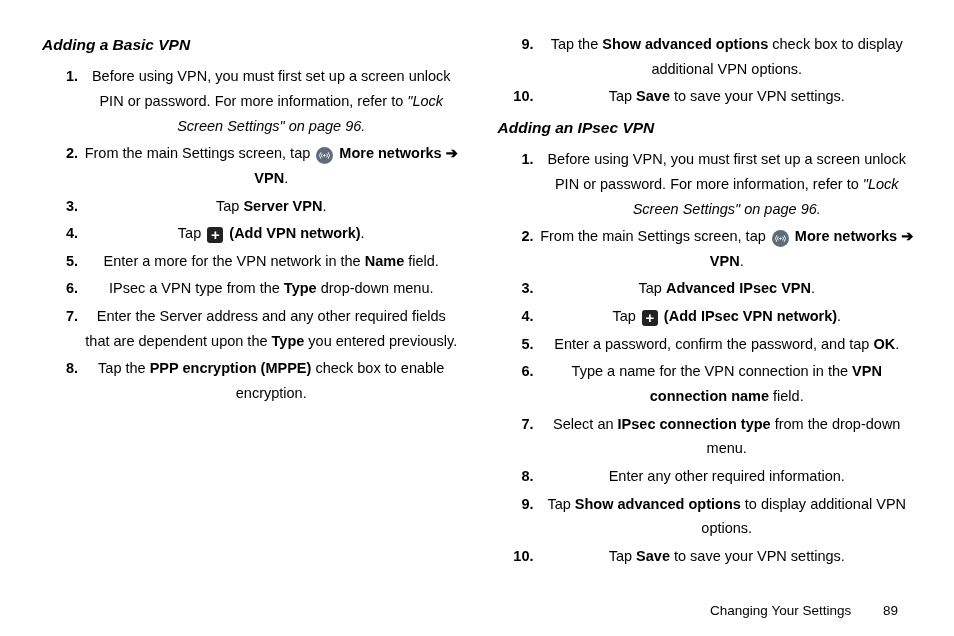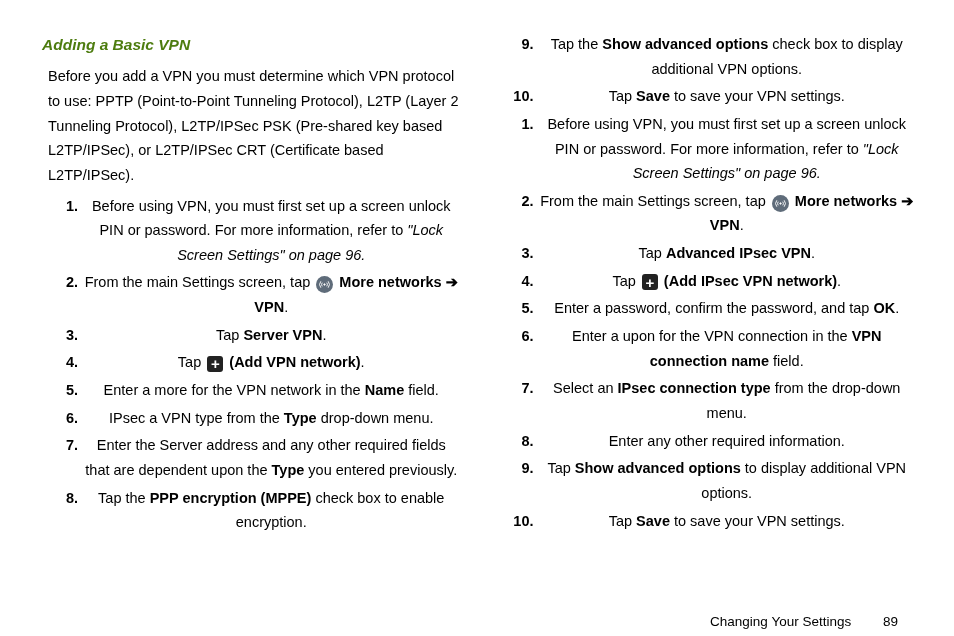--- a/index.html
+++ b/index.html
@@ -15,21 +15,21 @@
     }
     .columns {
       display: flex;
       gap: 45px;
     }
     .col {
       flex: 1;
       line-height: 1.7;
     }
     .heading {
-      color: #4d7c0f;
+      color: #000000;
       font-style: italic;
       font-weight: bold;
       font-size: 15.5px;
       margin-bottom: 6px;
       margin-left: -6px;
     }
     .intro {
       margin-bottom: 6px;
     }
     ol {
@@ -79,36 +79,35 @@
       margin: 0 2px;
       font-weight: bold;
       font-size: 15px;
       line-height: 1;
     }
     .arrow {
       font-weight: bold;
     }
     .footer {
       position: absolute;
-      bottom: 7px;
+      bottom: 18px;
       right: 56px;
       font-size: 13.5px;
     }
     .footer .pn {
       margin-left: 28px;
     }
   </style>
 </head>
 <body>
 
 <div class="columns">
 
   <div class="col">
     <div class="heading">Adding a Basic VPN</div>
-    <div class="intro">Before you add a VPN you must determine which VPN protocol to use: PPTP (Point-to-Point Tunneling Protocol), L2TP (Layer 2 Tunneling Protocol), L2TP/IPSec PSK (Pre-shared key based L2TP/IPSec), or L2TP/IPSec CRT (Certificate based L2TP/IPSec).</div>
     <ol>
       <li>
         <span>Before using VPN, you must first set up a screen unlock PIN or password. For more information, refer to </span><span class="i">"Lock Screen Settings"  on page 96.</span>
       </li>
       <li>
         <span>From the main Settings screen, tap </span><span class="icon-circle">
             <svg viewBox="0 0 24 24">
               <g stroke="#fff" stroke-width="2" fill="none">
                 <circle cx="12" cy="12" r="1.5" fill="#fff"></circle>
                 <path d="M7 8 A7 7 0 0 0 7 16"></path>
@@ -143,20 +142,21 @@
   <div class="col">
     <ol start="9" style="counter-reset: item 8;">
       <li>
         <span>Tap the </span><span class="b">Show advanced options</span><span> check box to display additional VPN options.</span>
       </li>
       <li>
         <span>Tap </span><span class="b">Save</span><span> to save your VPN settings.</span>
       </li>
     </ol>
 
+    <div class="heading" style="margin-top:6px;">Adding an IPsec VPN</div>
     <ol>
       <li>
         <span>Before using VPN, you must first set up a screen unlock PIN or password. For more information, refer to </span><span class="i">"Lock Screen Settings"  on page 96.</span>
       </li>
       <li>
         <span>From the main Settings screen, tap </span><span class="icon-circle">
             <svg viewBox="0 0 24 24">
               <g stroke="#fff" stroke-width="2" fill="none">
                 <circle cx="12" cy="12" r="1.5" fill="#fff"></circle>
                 <path d="M7 8 A7 7 0 0 0 7 16"></path>
@@ -170,21 +170,21 @@
       <li>
         <span>Tap </span><span class="b">Advanced IPsec VPN</span>.
       </li>
       <li>
         <span>Tap </span><span class="icon-square">+</span> <span class="b">(Add IPsec VPN network)</span>.
       </li>
       <li>
         <span>Enter a password, confirm the password, and tap </span><span class="b">OK</span>.
       </li>
       <li>
-        <span>Enter a upon for the VPN connection in the </span><span class="b">VPN connection name</span><span> field.</span>
+        <span>Type a name for the VPN connection in the </span><span class="b">VPN connection name</span><span> field.</span>
       </li>
       <li>
         <span>Select an </span><span class="b">IPsec connection type</span><span> from the drop-down menu.</span>
       </li>
       <li>
         <span>Enter any other required information.</span>
       </li>
       <li>
         <span>Tap </span><span class="b">Show advanced options</span><span> to display additional VPN options.</span>
       </li>

